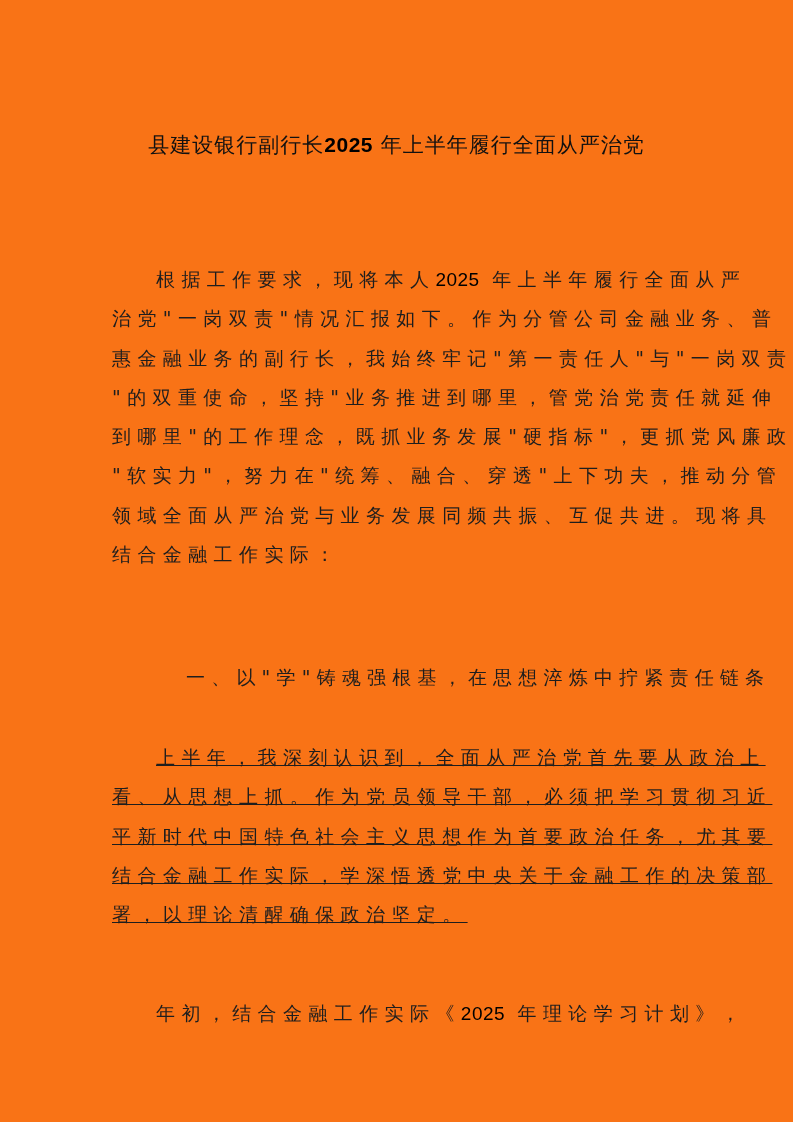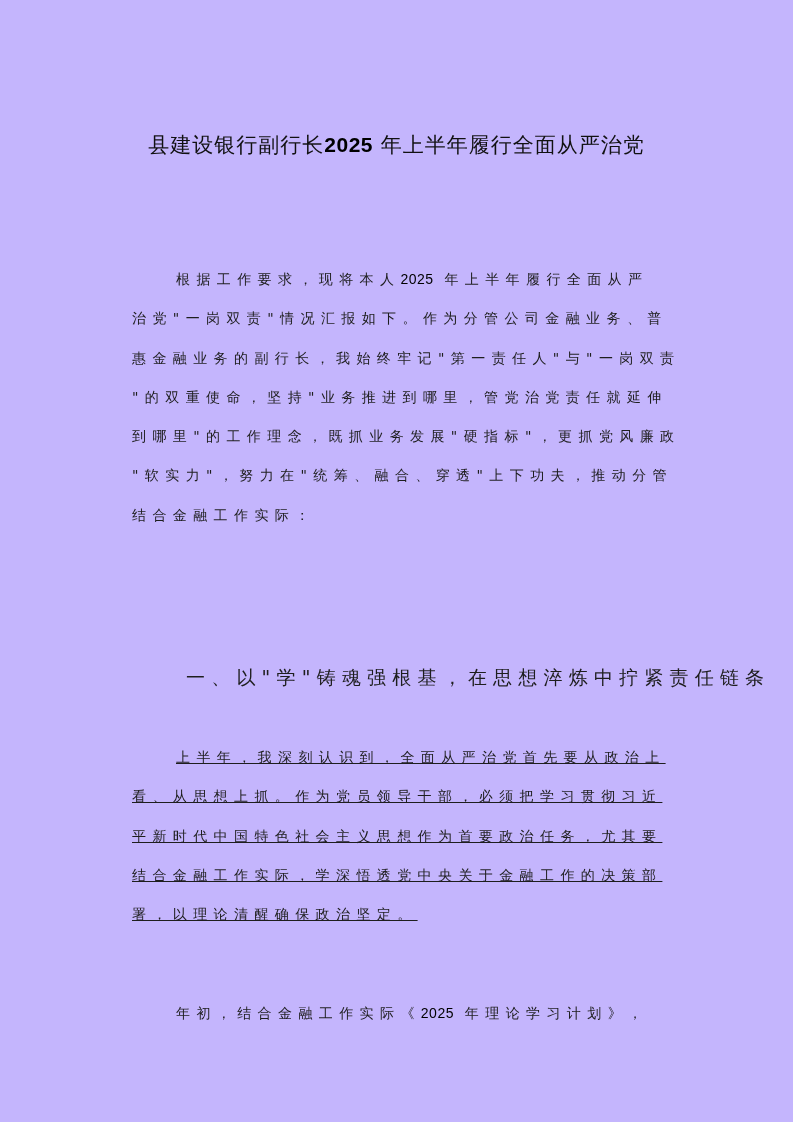--- a/index.html
+++ b/index.html
@@ -13,40 +13,40 @@
       overflow: hidden;
       position: relative;
       font-family: "DejaVu Sans", "Liberation Sans", sans-serif;
       color: #1a1a1a;
     }
     .page {
       position: absolute;
       left: 0; top: 0;
       width: 793px;
       height: 1122px;
-      background: #c4b5fd;
+      background: #f97316;
     }
     .title {
       position: absolute;
       left: 100px;
       width: 593px;
       text-align: center;
       font-size: 21px;
       line-height: 28px;
       color: #111;
       letter-spacing: 1px;
     }
     .title .num { font-weight: bold; font-family: "Liberation Sans", sans-serif; }
     .t1 { top: 131px; }
     .t2 { top: 178px; }
     .para {
       position: absolute;
-      left: 132px;
+      left: 112px;
       width: 556px;
-      font-size: 14px;
+      font-size: 19px;
       line-height: 39.3px;
       letter-spacing: 6.4px;
       text-align: justify;
       text-justify: inter-character;
       color: #1e1e1e;
     }
     .para .line {
       display: block;
       white-space: nowrap;
       height: 39.3px;
@@ -77,20 +77,21 @@
     <span>县建设银行副行长</span><span class="num">2025</span>&nbsp;<span>年上半年履行全面从严治党</span>
   </div>
 
   <div class="para" style="top:260px;">
     <span class="line indent"><span>根据工作要求，现将本人</span><span class="num">2025</span>&nbsp;<span>年上半年履行全面从严</span></span>
     <span class="line">治党"一岗双责"情况汇报如下。作为分管公司金融业务、普</span>
     <span class="line">惠金融业务的副行长，我始终牢记"第一责任人"与"一岗双责</span>
     <span class="line">"的双重使命，坚持"业务推进到哪里，管党治党责任就延伸</span>
     <span class="line">到哪里"的工作理念，既抓业务发展"硬指标"，更抓党风廉政</span>
     <span class="line">"软实力"，努力在"统筹、融合、穿透"上下功夫，推动分管</span>
+    <span class="line">领域全面从严治党与业务发展同频共振、互促共进。现将具</span>
     <span class="line">结合金融工作实际：</span>
   </div>
 
   <div class="heading">一、以"学"铸魂强根基，在思想淬炼中拧紧责任链条</div>
 
   <div class="para" style="top:738px;text-decoration:underline;">
     <span class="line indent">上半年，我深刻认识到，全面从严治党首先要从政治上</span>
     <span class="line">看、从思想上抓。作为党员领导干部，必须把学习贯彻习近</span>
     <span class="line">平新时代中国特色社会主义思想作为首要政治任务，尤其要</span>
     <span class="line">结合金融工作实际，学深悟透党中央关于金融工作的决策部</span>

